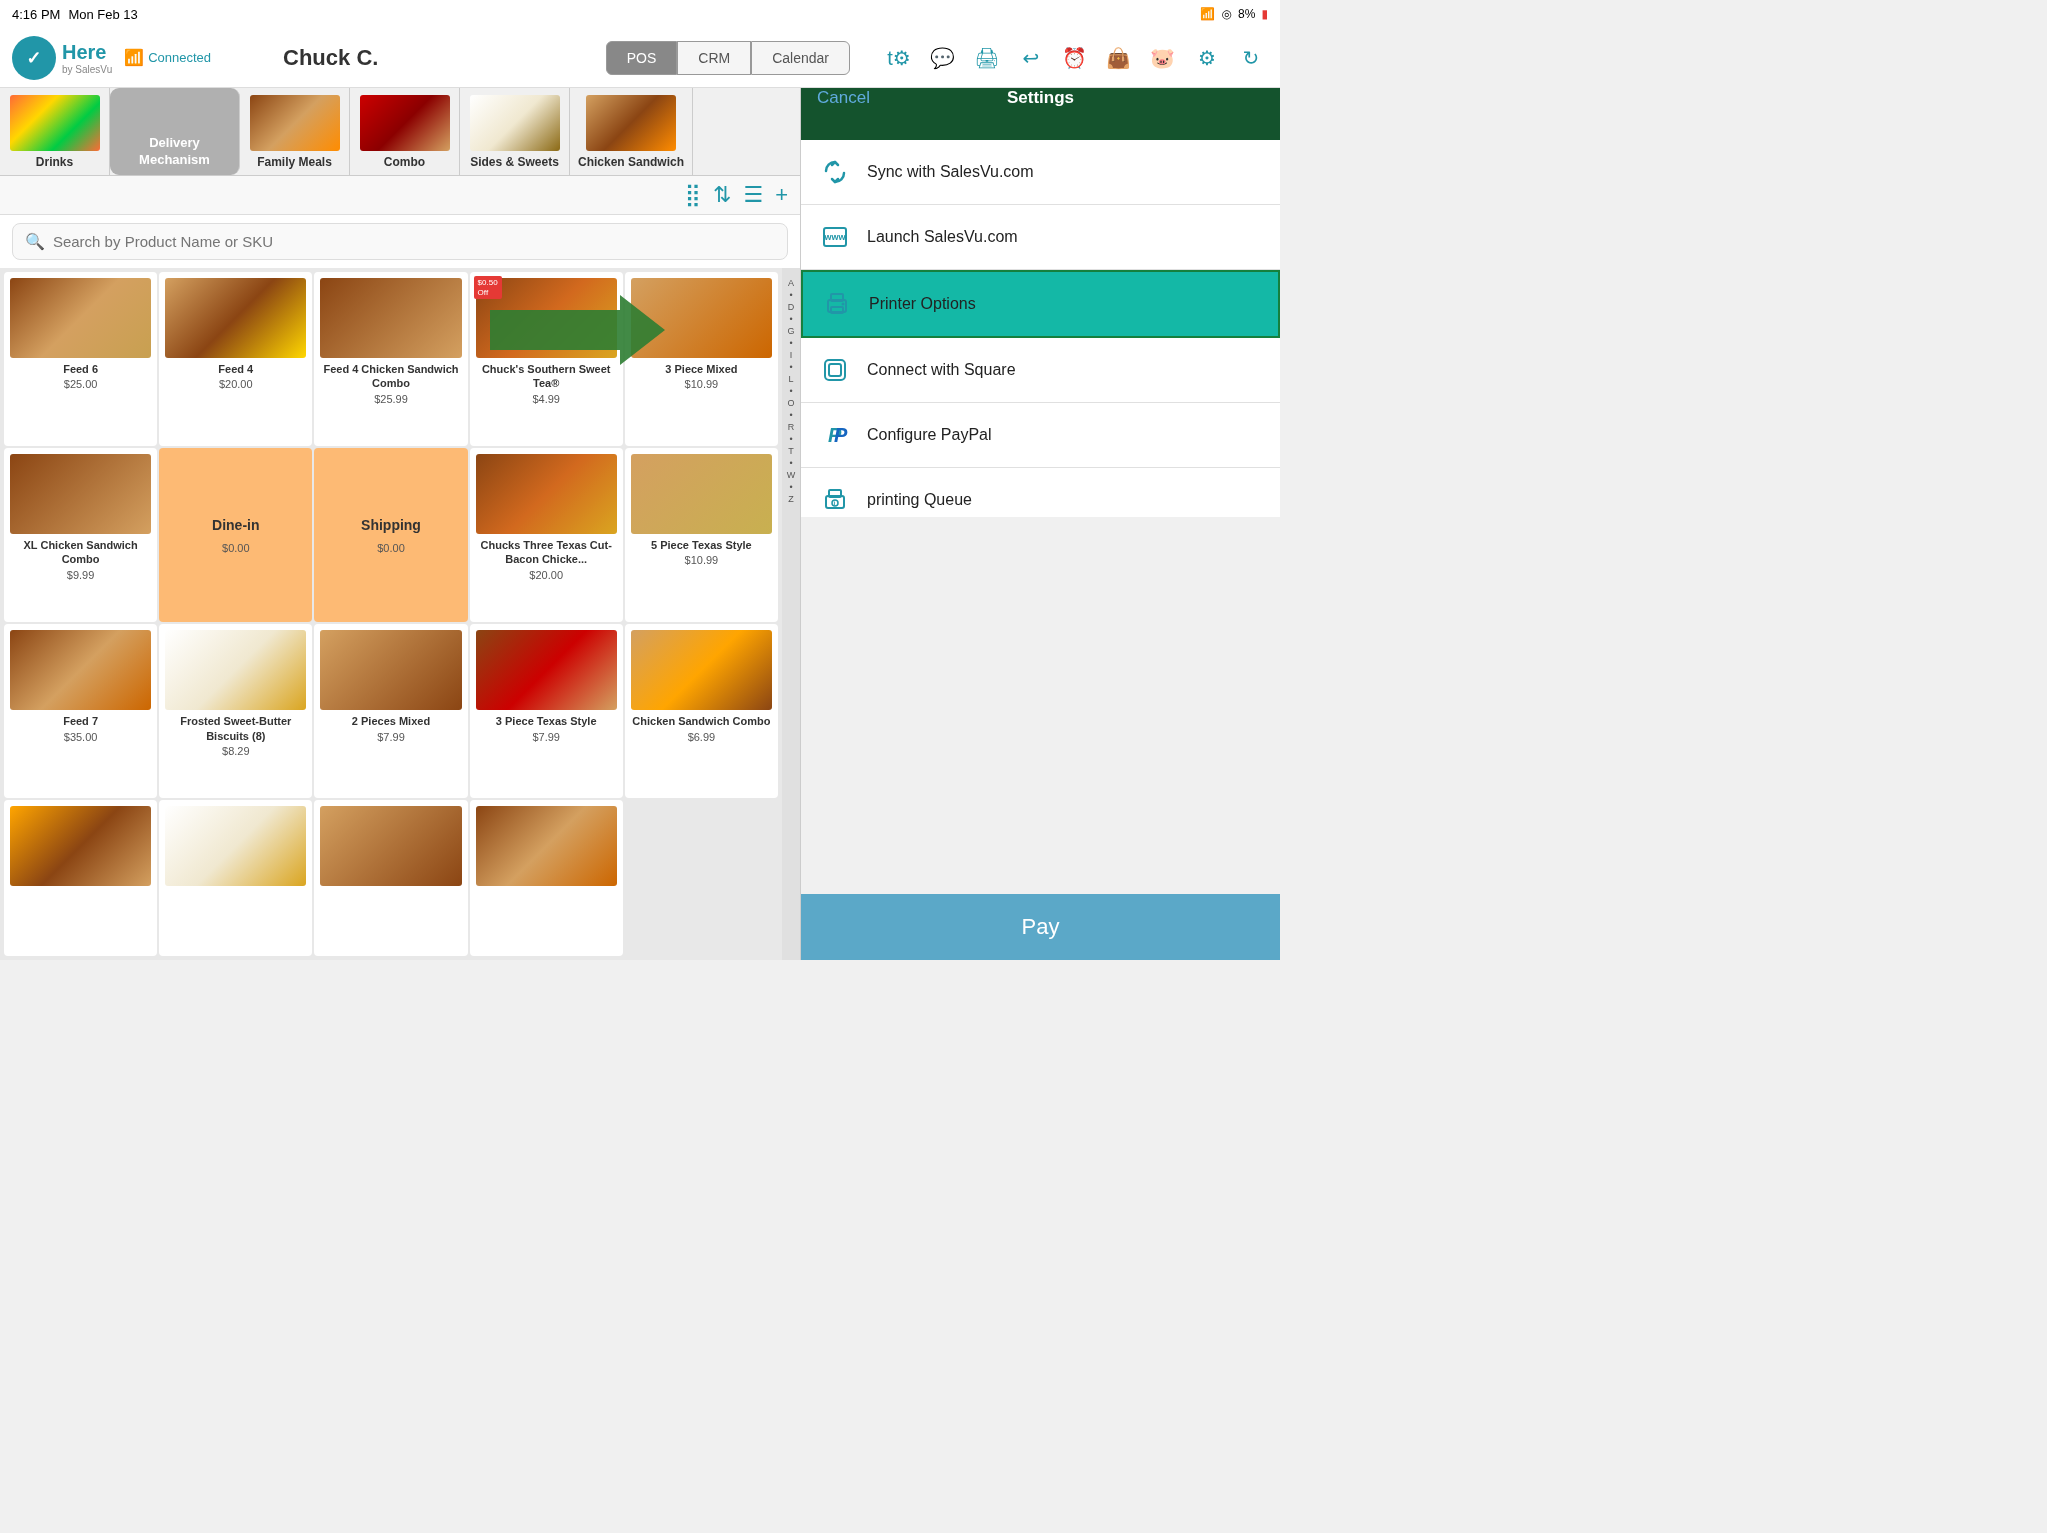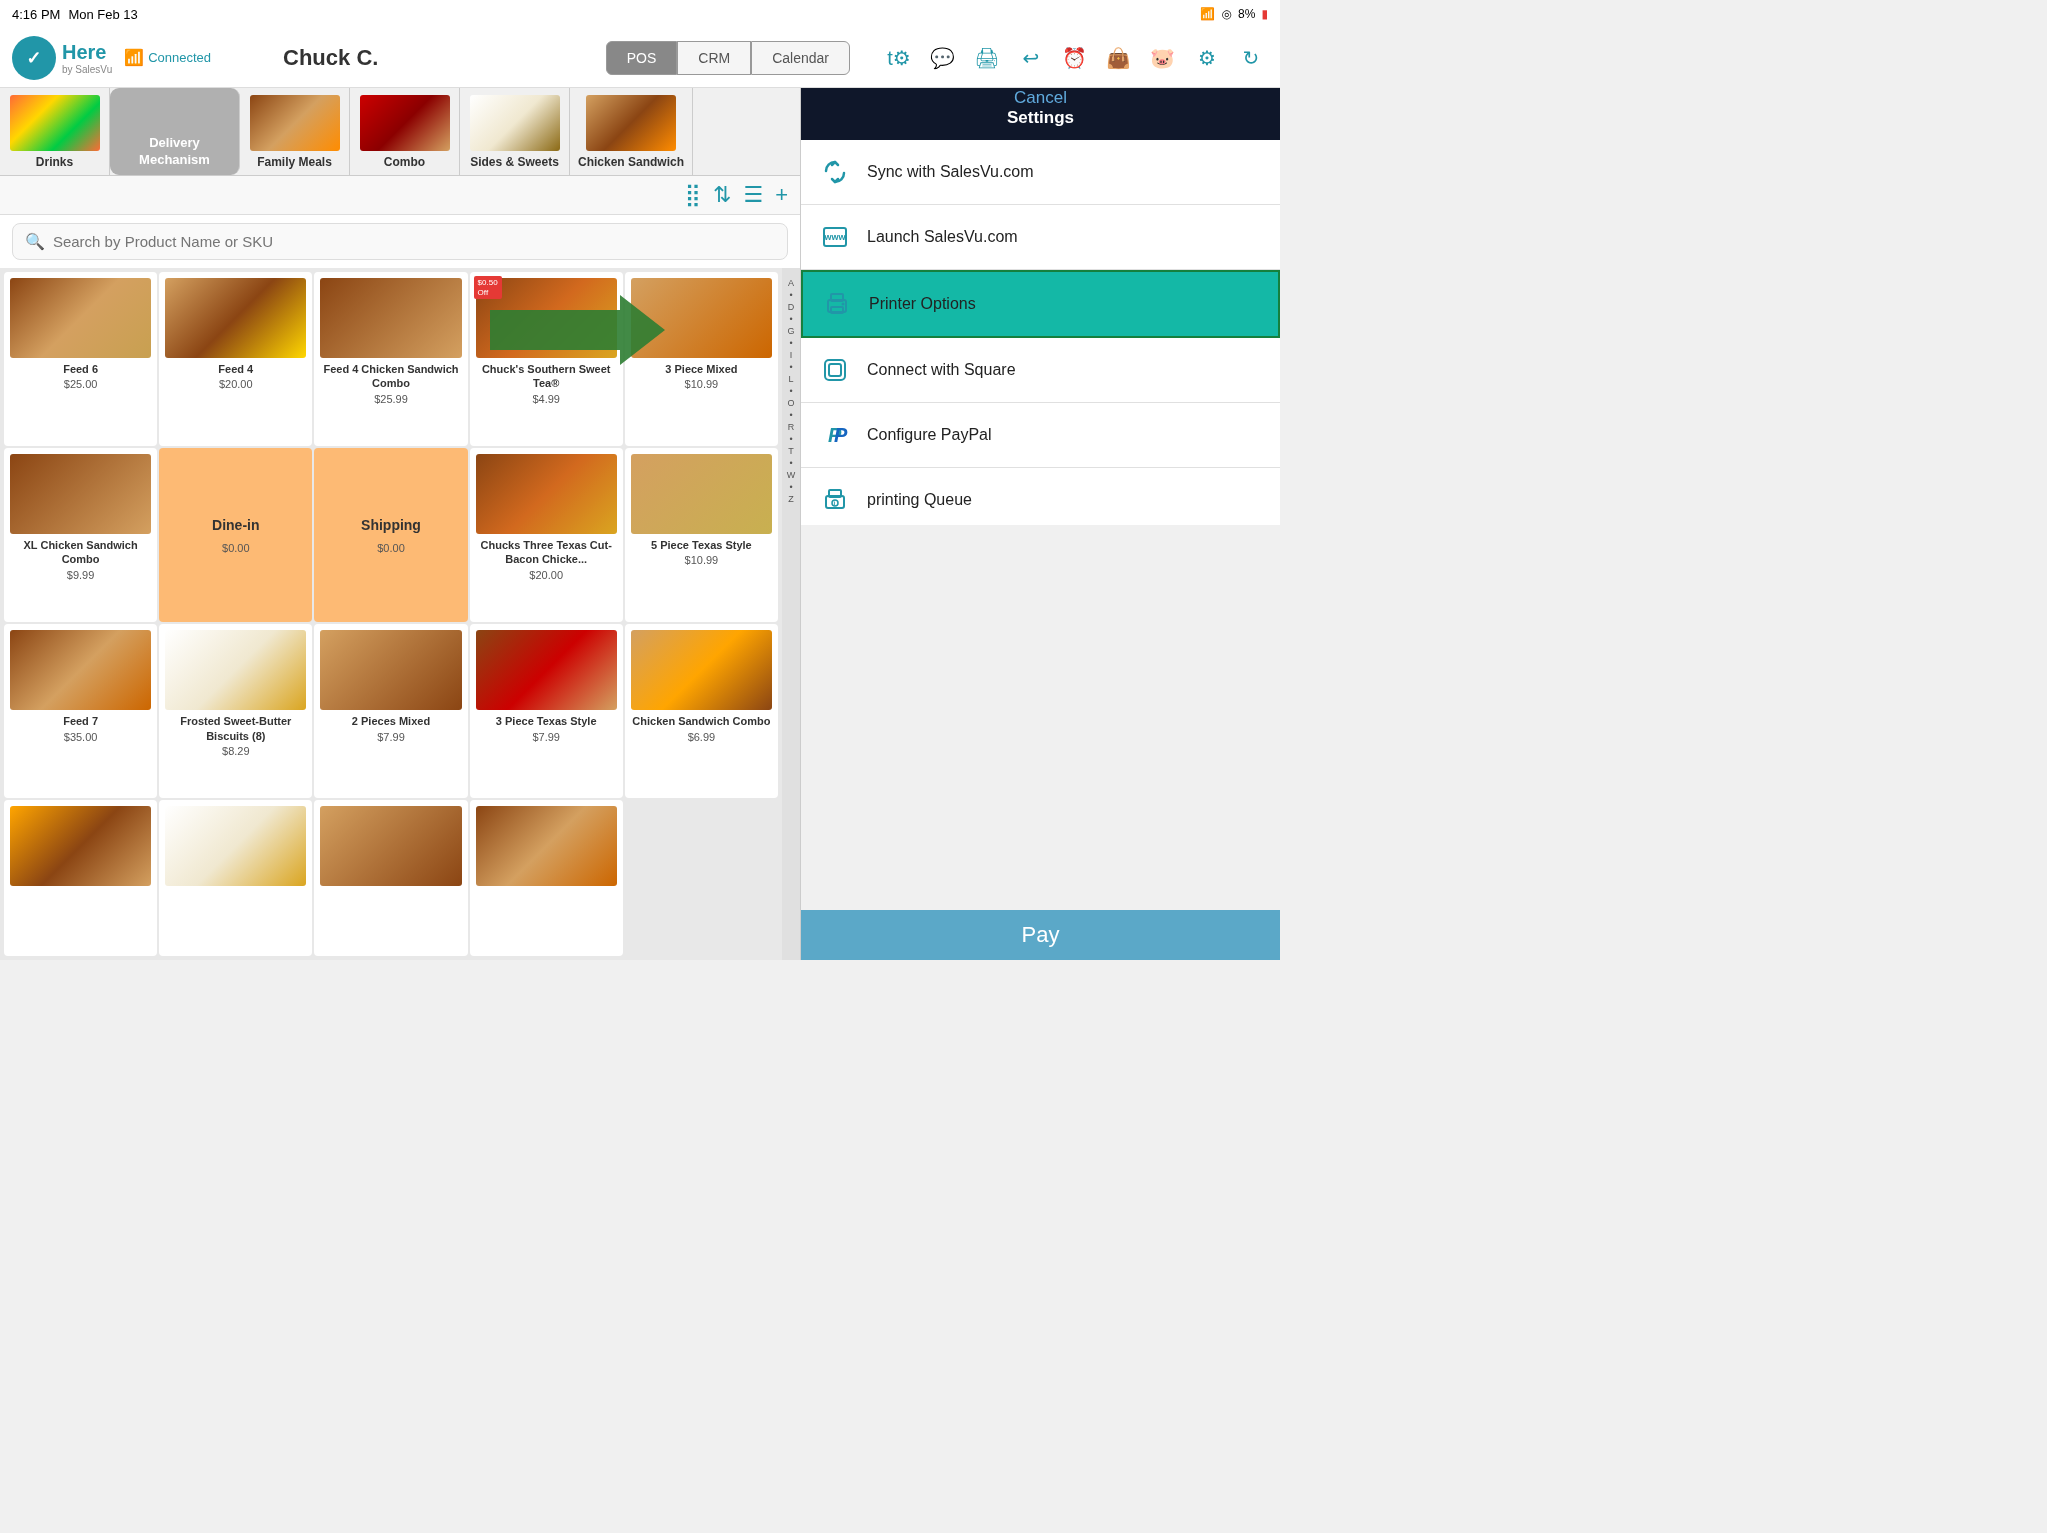--- a/index.html
+++ b/index.html
@@ -62,34 +62,34 @@
     .product-card.gray { background: #fdba74; justify-content: center; }
     .product-img { width: 100%; height: 80px; background: linear-gradient(135deg, #d4a060, #8b4513); border-radius: 3px; margin-bottom: 4px; }
     .product-name { font-size: 11px; font-weight: 600; text-align: center; color: #333; line-height: 1.3; }
     .product-price { font-size: 11px; color: #555; margin-top: 2px; }
 
     
     .alpha-index { width: 18px; display: flex; flex-direction: column; align-items: center; justify-content: flex-start; padding-top: 10px; background: #e0e0e0; font-size: 9px; color: #555; gap: 2px; }
 
     
     .right-panel { width: 480px; background: #f5f5f5; display: flex; flex-direction: column; border-left: 1px solid #ccc; }
-    .settings-header { background: #0f172a; display: flex; align-items: center; height: 52px; padding: 0 16px; flex-direction: column; }
+    .settings-header { background: #14532d; display: flex; align-items: flex-start; height: 52px; padding: 0 16px; }
     .settings-cancel { color: #60aadd; font-size: 17px; cursor: pointer; flex: 1; }
     .settings-title { color: #fff; font-size: 17px; font-weight: 600; flex: 2; text-align: center; }
     .settings-spacer { flex: 1; }
 
     
     .settings-list { flex: 1; overflow-y: auto; }
     .settings-item { display: flex; align-items: center; padding: 14px 16px; background: #fff; border-bottom: 1px solid #e0e0e0; cursor: pointer; gap: 14px; }
     .settings-item.highlighted { border: 2px solid #15803d; background: #14b8a6; }
     .settings-item-icon { width: 36px; height: 36px; display: flex; align-items: center; justify-content: center; color: #2196a8; font-size: 22px; flex-shrink: 0; }
     .settings-item-label { font-size: 16px; font-weight: 500; color: #222; }
 
     
-    .pay-button { background: #5ba8c8; color: white; font-size: 22px; font-weight: 500; text-align: center; padding: 12px; cursor: pointer; margin-top: auto; }
+    .pay-button { background: #5ba8c8; color: white; font-size: 22px; font-weight: 500; text-align: center; padding: 20px; cursor: pointer; margin-top: auto; }
 
     
     .cat-drinks { background: linear-gradient(135deg, #ff6b35, #ffd700, #00cc44, #ff6b35); }
     .cat-family { background: linear-gradient(135deg, #8b4513, #d4a060, #ff8c00); }
     .cat-combo { background: linear-gradient(135deg, #cc0000, #8b0000, #d4a060); }
     .cat-sides { background: linear-gradient(135deg, #fff, #f0e8d0, #8b6914); }
     .cat-chicken { background: linear-gradient(135deg, #d4a060, #8b4513, #ff8c00); }
 
     
     .img-feed6 { background: linear-gradient(135deg, #8b4513, #d4a060, #c8a050); }

